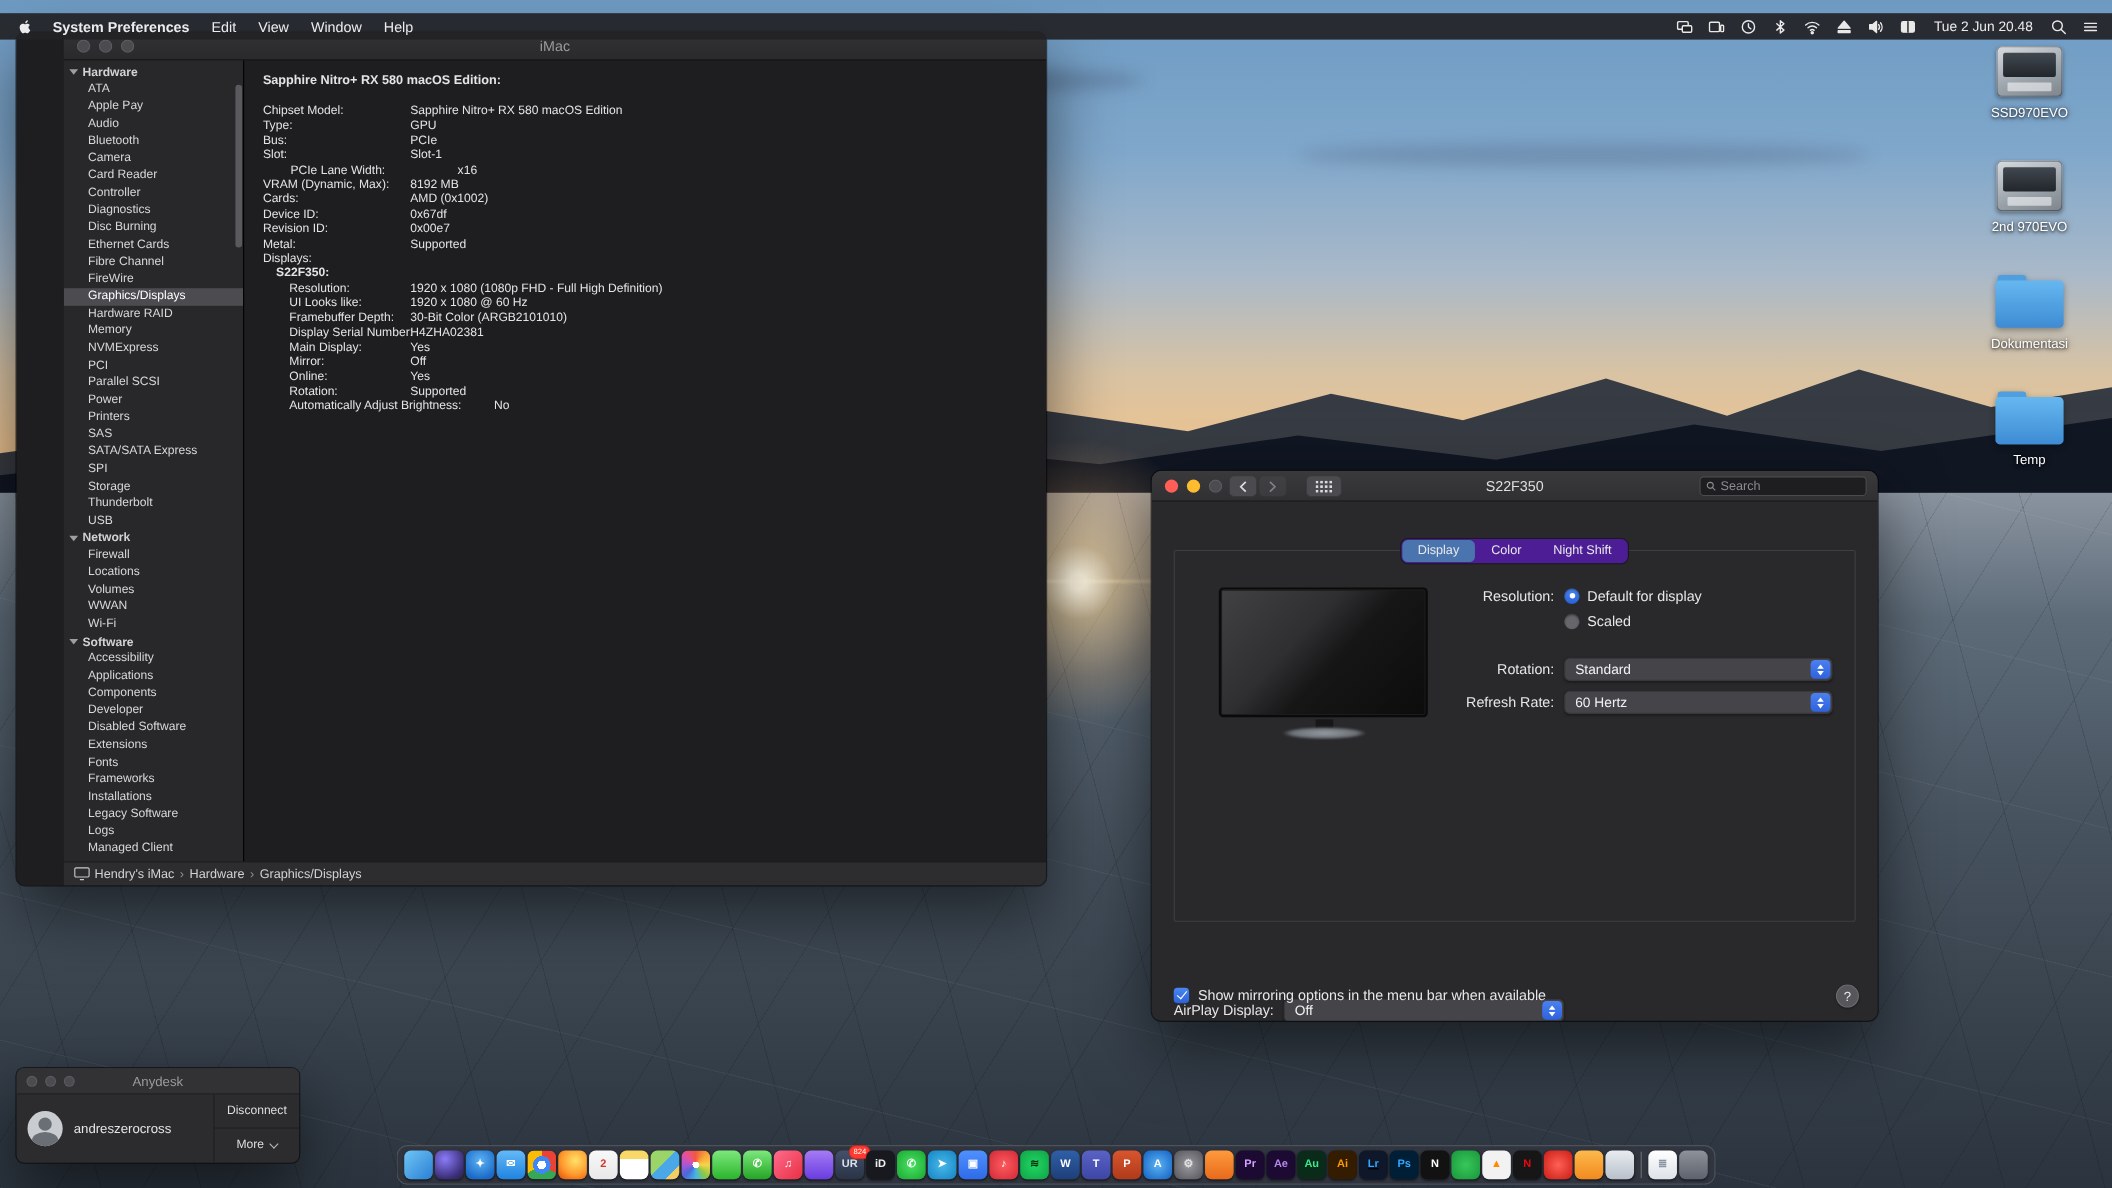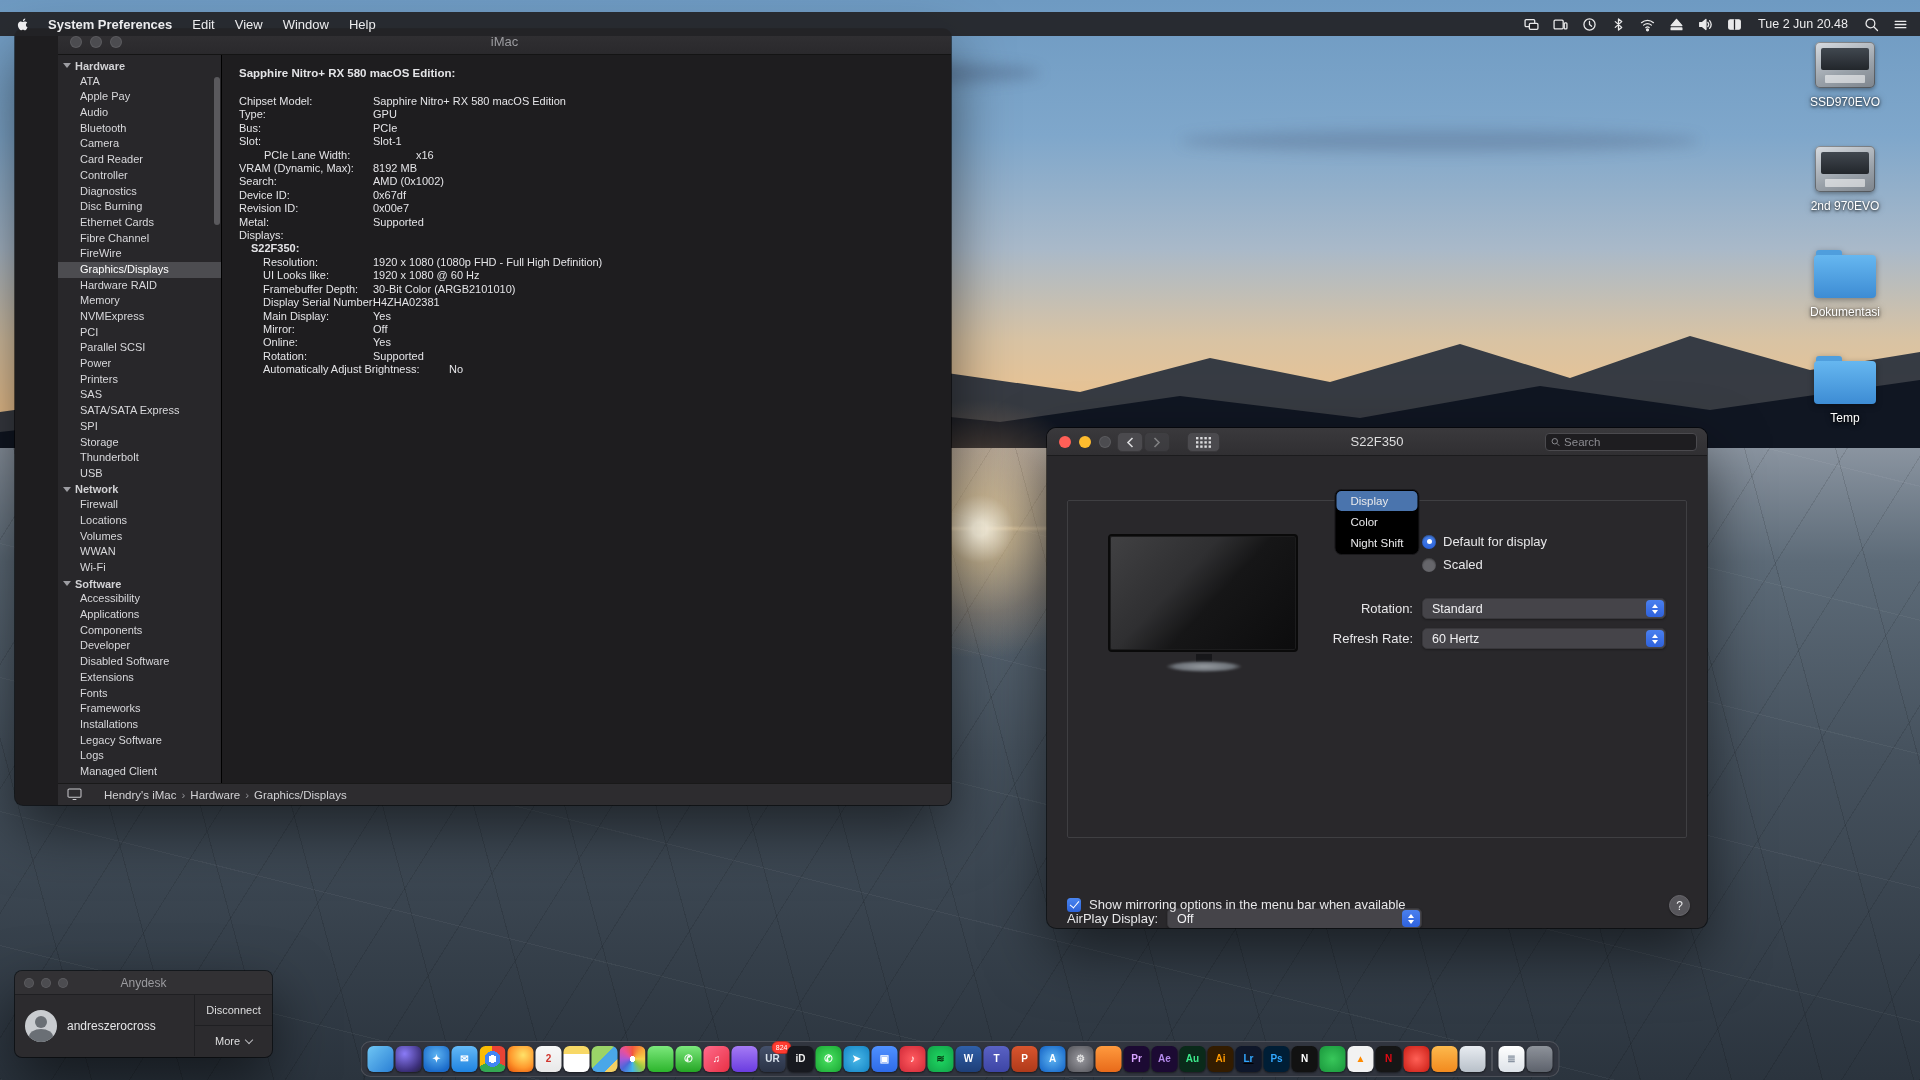--- a/index.html
+++ b/index.html
@@ -70,39 +70,39 @@
   .sb-tri{width:0;height:0;border-left:4px solid transparent;border-right:4px solid transparent;border-top:5px solid #9d9da2;margin-right:4px;}
   .sb-item{height:15.7px;line-height:15.7px;padding-left:22px;color:#d8d8db;font-size:11px;white-space:nowrap;}
   .sb-item.sel{background:#4c4c50;color:#fff;}
   .si-scrollthumb{position:absolute;right:1px;top:22px;width:6px;height:148px;border-radius:3px;background:rgba(150,150,156,.45);}
   .si-content{flex:1;padding:12px 17px;color:#e4e4e7;font-size:11px;background:#1e1d1f;overflow:hidden;}
   .si-heading{font-weight:bold;font-size:11.5px;margin-bottom:16px;}
   .info-row{display:flex;line-height:13.4px;white-space:nowrap;}
   .info-label{flex:0 0 auto;}
   .info-label.b{font-weight:bold;}
   .si-statusbar{height:22px;background:#2d2c2f;border-top:1px solid #191919;display:flex;align-items:center;
-    padding:0 9px;color:#d2d2d5;font-size:11.5px;gap:22px;}
+    padding:0 9px;color:#d2d2d5;font-size:11.5px;gap:4px;}
   .bc-sep{color:#8e8e93;margin:0 5px;}
 
   
   #prefs{left:1047px;top:428px;width:660px;height:500px;background:#29282b;z-index:20;}
   #prefs .titlebar{height:28px;background:linear-gradient(#3a393c,#302f32);border-bottom:1px solid #1b1b1d;}
   #prefs .win-title{color:#dededf;font-weight:500;}
   .tb-btn{position:absolute;top:4px;height:20px;border-radius:5px;background:#4b4a4e;border:1px solid #39383b;
     display:flex;align-items:center;justify-content:center;}
   .tb-back{left:70px;width:26px;}
   .tb-fwd{left:97px;width:26px;opacity:.45;}
   .tb-grid{left:140px;width:33px;}
   .tb-search{position:absolute;right:10px;top:5px;width:152px;height:18px;background:#1e1d20;border:1px solid #4b4a4e;
     border-radius:4px;display:flex;align-items:center;padding:0 5px;gap:4px;}
   .tb-search input{background:transparent;border:0;outline:none;color:#ddd;font-size:11.5px;width:100%;font-family:inherit;}
   .tb-search input::placeholder{color:#8b8b90;}
   .pw-body{position:relative;height:472px;}
   .seg-ctl{position:absolute;left:50%;top:33px;transform:translateX(-50%);display:flex;gap:1px;
-    background:#000000;border:1px solid #1a191c;border-radius:7px;padding:1px;z-index:3;flex-direction:column;}
+    background:#4c1d95;border:1px solid #1a191c;border-radius:7px;padding:1px;z-index:3;}
   .seg{padding:4px 14px;font-size:11.5px;color:#e9e9eb;border-radius:5px;white-space:nowrap;}
   .seg.active{background:#4a74ad;}
   .panel{position:absolute;left:20px;top:44px;width:620px;height:338px;border:1px solid #3f3f42;border-radius:2px;}
   .monitor{position:absolute;left:40px;top:33px;width:190px;height:118px;border-radius:4px;border:2px solid #0a0a0a;
     background:linear-gradient(133deg,#414143 0%,#2f2f31 38%,#161617 56%,#0c0c0d 100%);
     box-shadow:inset 0 0 0 1px #1c1c1d;}
   .mon-neck{position:absolute;left:128px;top:153px;width:16px;height:8px;background:#17171a;}
   .mon-base{position:absolute;left:98px;top:160px;width:76px;height:11px;border-radius:50%;opacity:.85;filter:blur(1px);
     background:radial-gradient(ellipse at center,#aab0b6 0,#787e85 55%,transparent 72%);}
   .ctl{position:absolute;display:flex;align-items:flex-start;font-size:13px;color:#e7e7e9;}
@@ -387,21 +387,21 @@
           </div>
           <div class="info-row" style="padding-left: 0px;">
             <span class="info-label" style="width: 152px; margin-left: 25px;">PCIe Lane Width:</span>
             <span class="info-value">x16</span>
           </div>
           <div class="info-row" style="padding-left: 0px;">
             <span class="info-label" style="width: 134px;">VRAM (Dynamic, Max):</span>
             <span class="info-value">8192 MB</span>
           </div>
           <div class="info-row" style="padding-left: 0px;">
-            <span class="info-label" style="width: 134px;">Search:</span>
+            <span class="info-label" style="width: 134px;">Cards:</span>
             <span class="info-value">AMD (0x1002)</span>
           </div>
           <div class="info-row" style="padding-left: 0px;">
             <span class="info-label" style="width: 134px;">Device ID:</span>
             <span class="info-value">0x67df</span>
           </div>
           <div class="info-row" style="padding-left: 0px;">
             <span class="info-label" style="width: 134px;">Revision ID:</span>
             <span class="info-value">0x00e7</span>
           </div>

